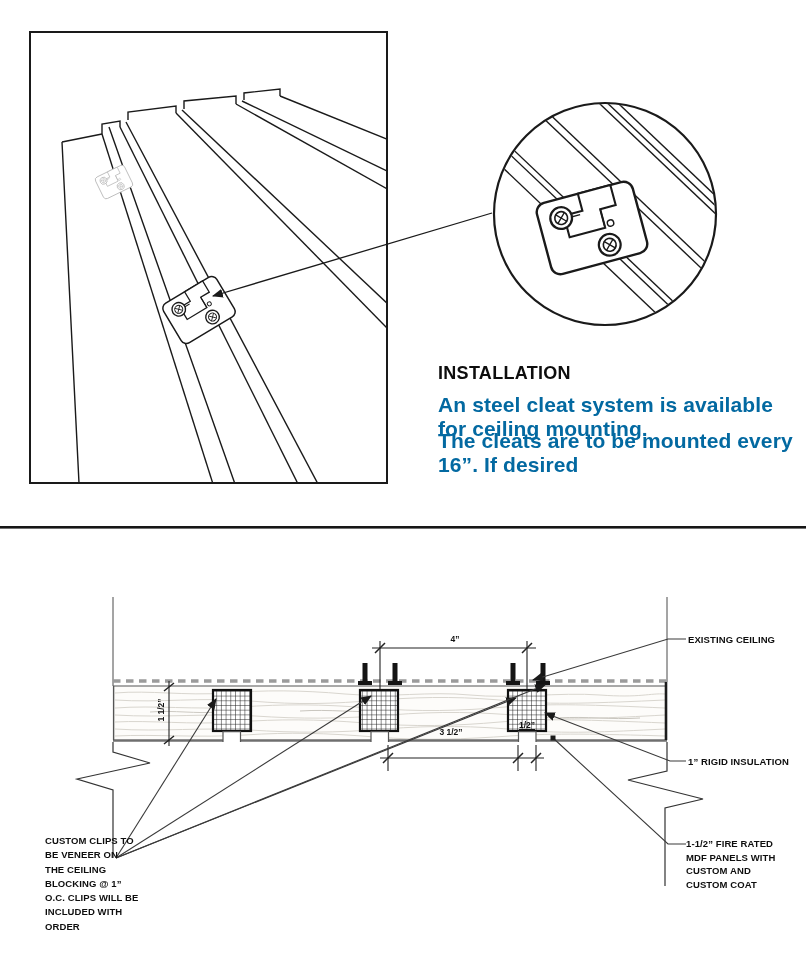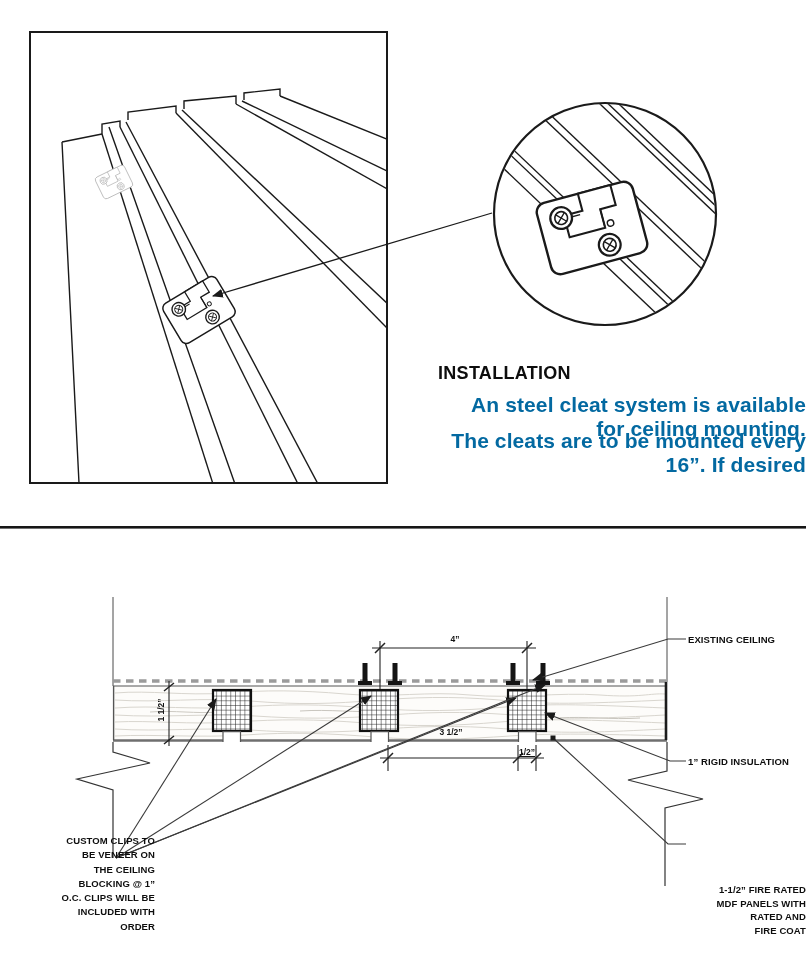--- a/index.html
+++ b/index.html
@@ -1,32 +1,32 @@
 <!DOCTYPE html>
 <html><head>
 <meta charset="utf-8">
 <style>
   html,body{margin:0;padding:0;}
   body{width:806px;height:970px;background:#ffffff;position:relative;overflow:hidden;
        font-family:"Liberation Sans","DejaVu Sans",sans-serif;}
   svg{position:absolute;left:0;top:0;}
-  .txt{position:absolute;color:#0e0e0e;text-align:right;}
+  .txt{position:absolute;color:#0e0e0e;}
   .heading{left:438px;top:363px;font-size:18px;font-weight:800;letter-spacing:.3px;color:#0d0d0d;}
   .bodyline{left:438px;font-size:21px;color:#0369a1;letter-spacing:.1px;font-weight:bold;}
   .bodyline.l1{top:393px;}
   .bodyline.l2{top:417px;margin-top:12px;}
   .lbl{font-size:9.5px;font-weight:700;line-height:13.5px;letter-spacing:.1px;}
   .lbl-ec{left:688px;top:633px;}
   .lbl-ri{left:688px;top:755px;}
-  .lbl-mdf{left:686px;top:837px;width:120px;margin-top:46px;}
+  .lbl-mdf{left:686px;top:837px;width:120px;}
   .lbl-cc{left:17px;top:834px;width:110px;line-height:14.3px;margin-left:28px;}
   .dim{font-size:8.5px;font-weight:700;text-align:center;color:#141414;}
   .dim-4{left:438px;top:634px;width:34px;}
   .dim-35{left:420px;top:727px;width:62px;}
-  .dim-05{left:512px;top:747px;width:30px;text-decoration:underline;}
+  .dim-05{left:512px;top:720px;width:30px;text-decoration:underline;}
   .dim-15{left:139px;top:704px;width:46px;height:12px;transform:rotate(-90deg);transform-origin:50% 50%;}
 </style>
 </head>
 <body>
 
 <svg width="806" height="970" viewBox="0 0 806 970">
   <defs>
     <clipPath id="frameClip">
         <rect x="31" y="33" width="355" height="449"></rect>
       </clipPath>
@@ -183,22 +183,22 @@
 <div class="txt heading">INSTALLATION</div>
 <div class="txt bodyline l1">An steel cleat system is available for ceiling mounting.</div>
 <div class="txt bodyline l2">The cleats are to be mounted every 16”. If desired</div>
 
 <div class="txt lbl lbl-ec">EXISTING CEILING</div>
 <div class="txt lbl lbl-ri">1” RIGID INSULATION</div>
 
 <div class="txt lbl lbl-mdf">
   <div>1-1/2” FIRE RATED</div>
   <div>MDF PANELS WITH</div>
-  <div>RATED AND</div>
-  <div>FIRE COAT</div>
+  <div>CUSTOM AND</div>
+  <div>CUSTOM COAT</div>
 </div>
 
 <div class="txt lbl lbl-cc">
   <div>CUSTOM CLIPS TO</div>
   <div>BE VENEER ON</div>
   <div>THE CEILING</div>
   <div>BLOCKING @ 1”</div>
   <div>O.C. CLIPS WILL BE</div>
   <div>INCLUDED WITH</div>
   <div>ORDER</div>

